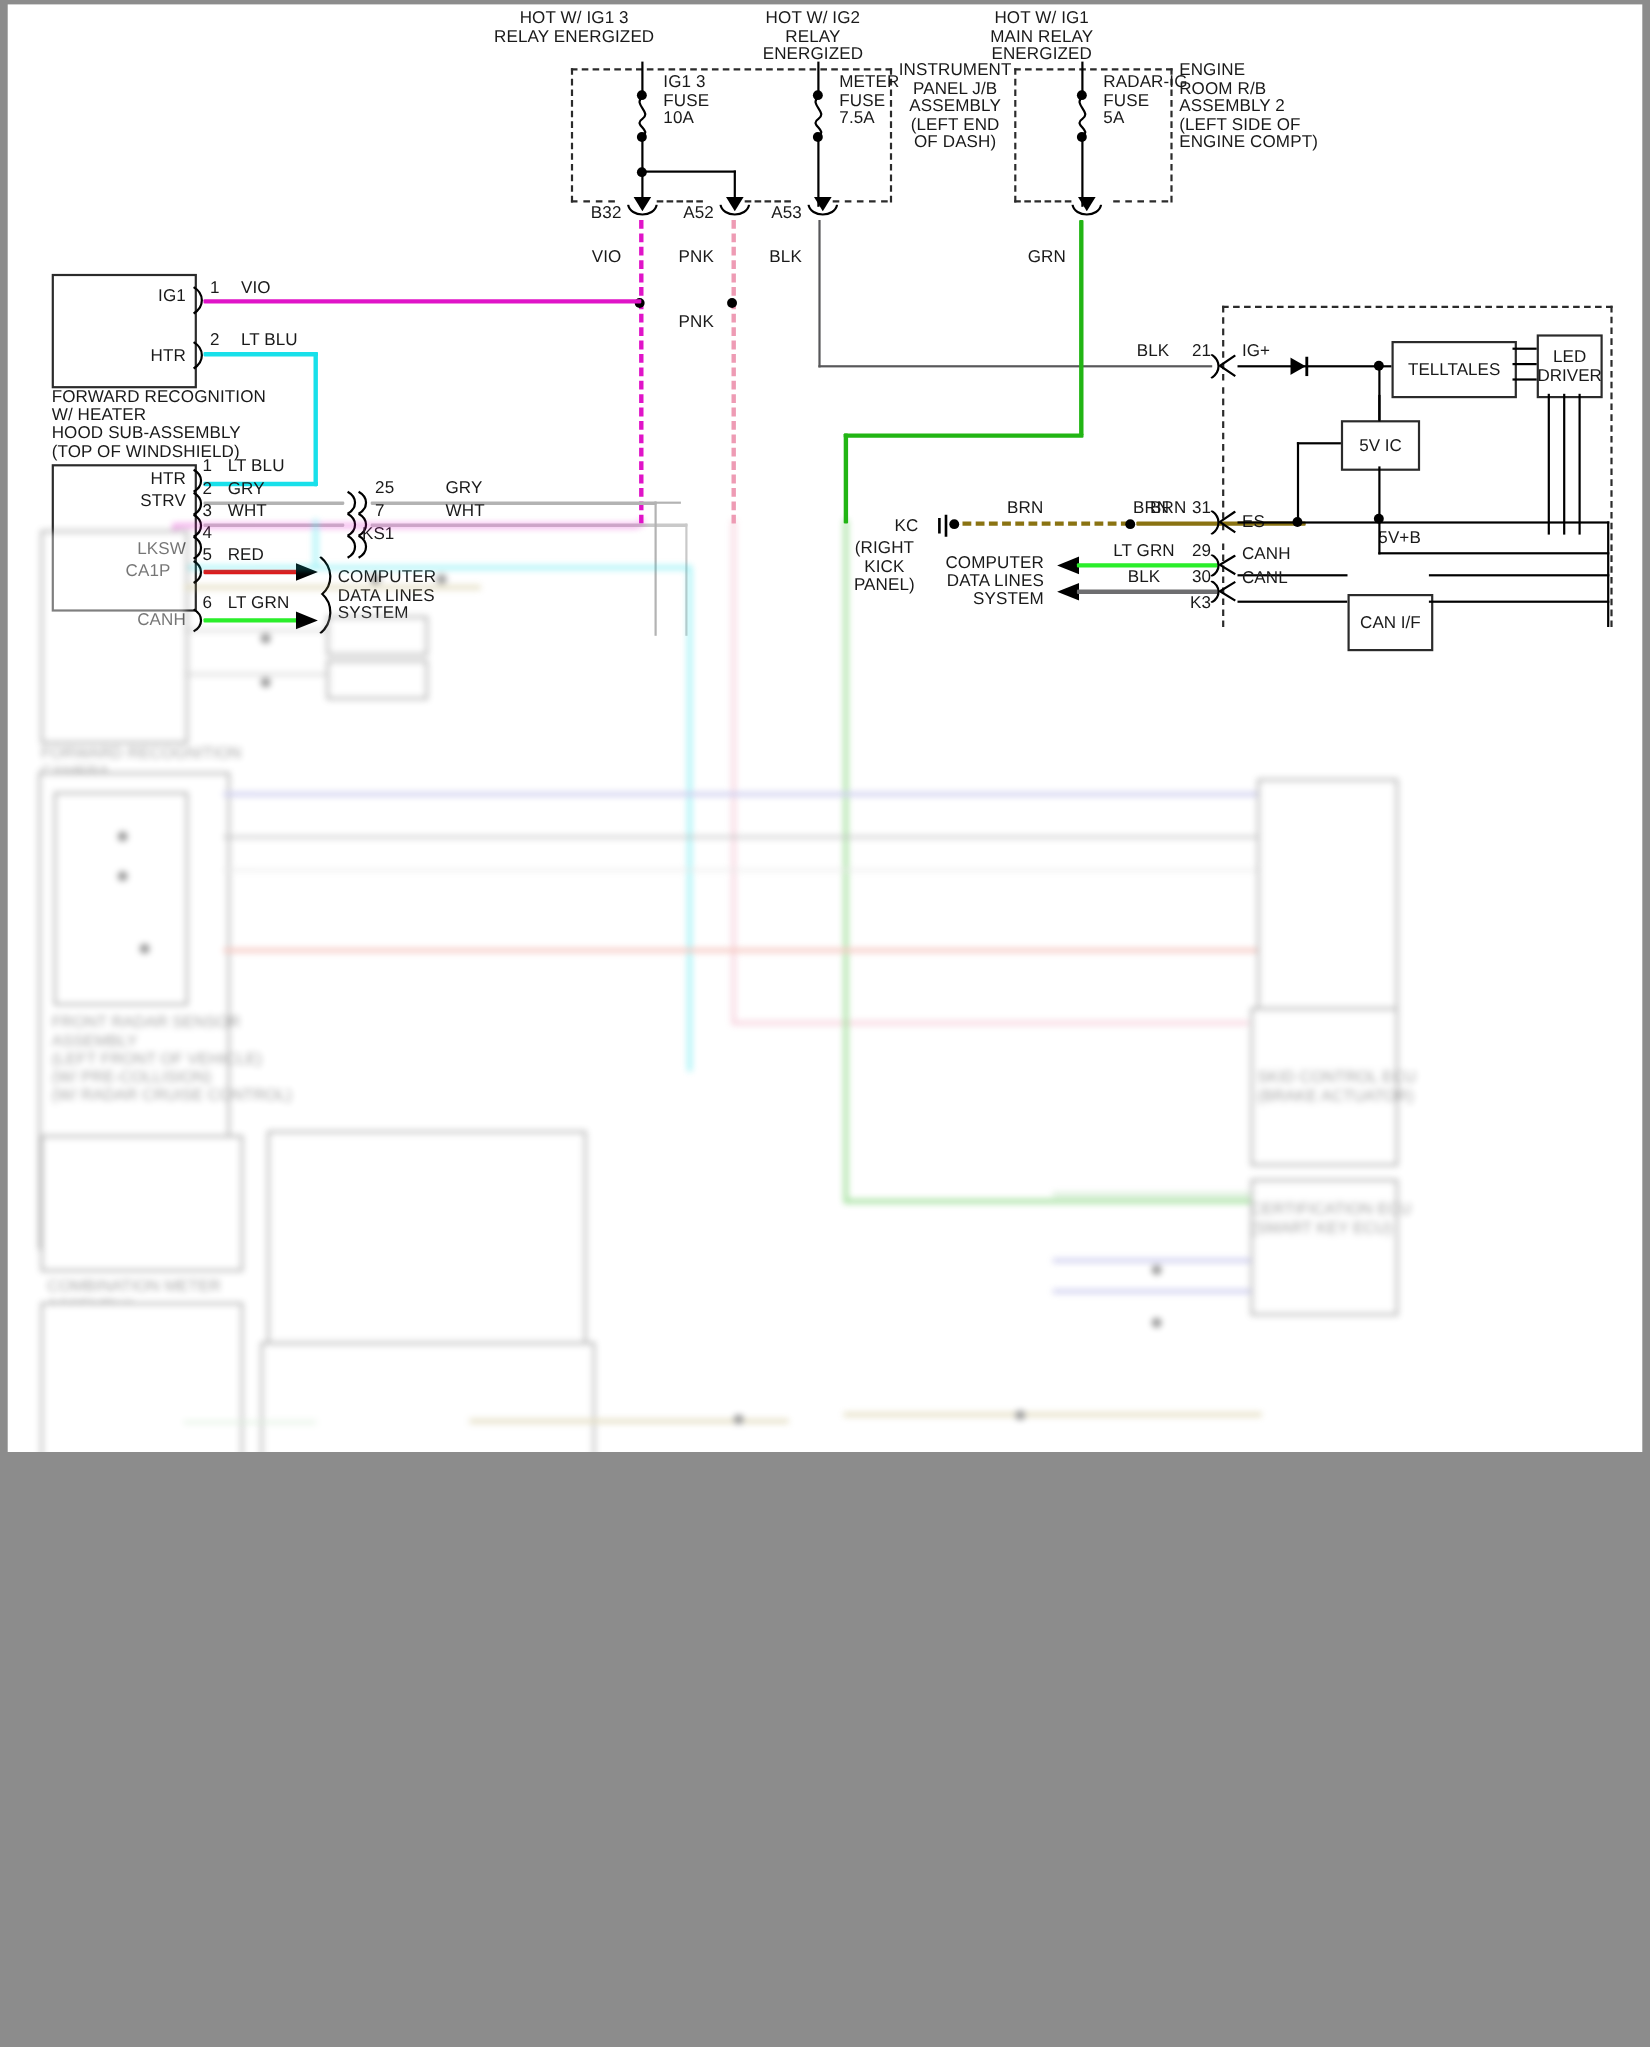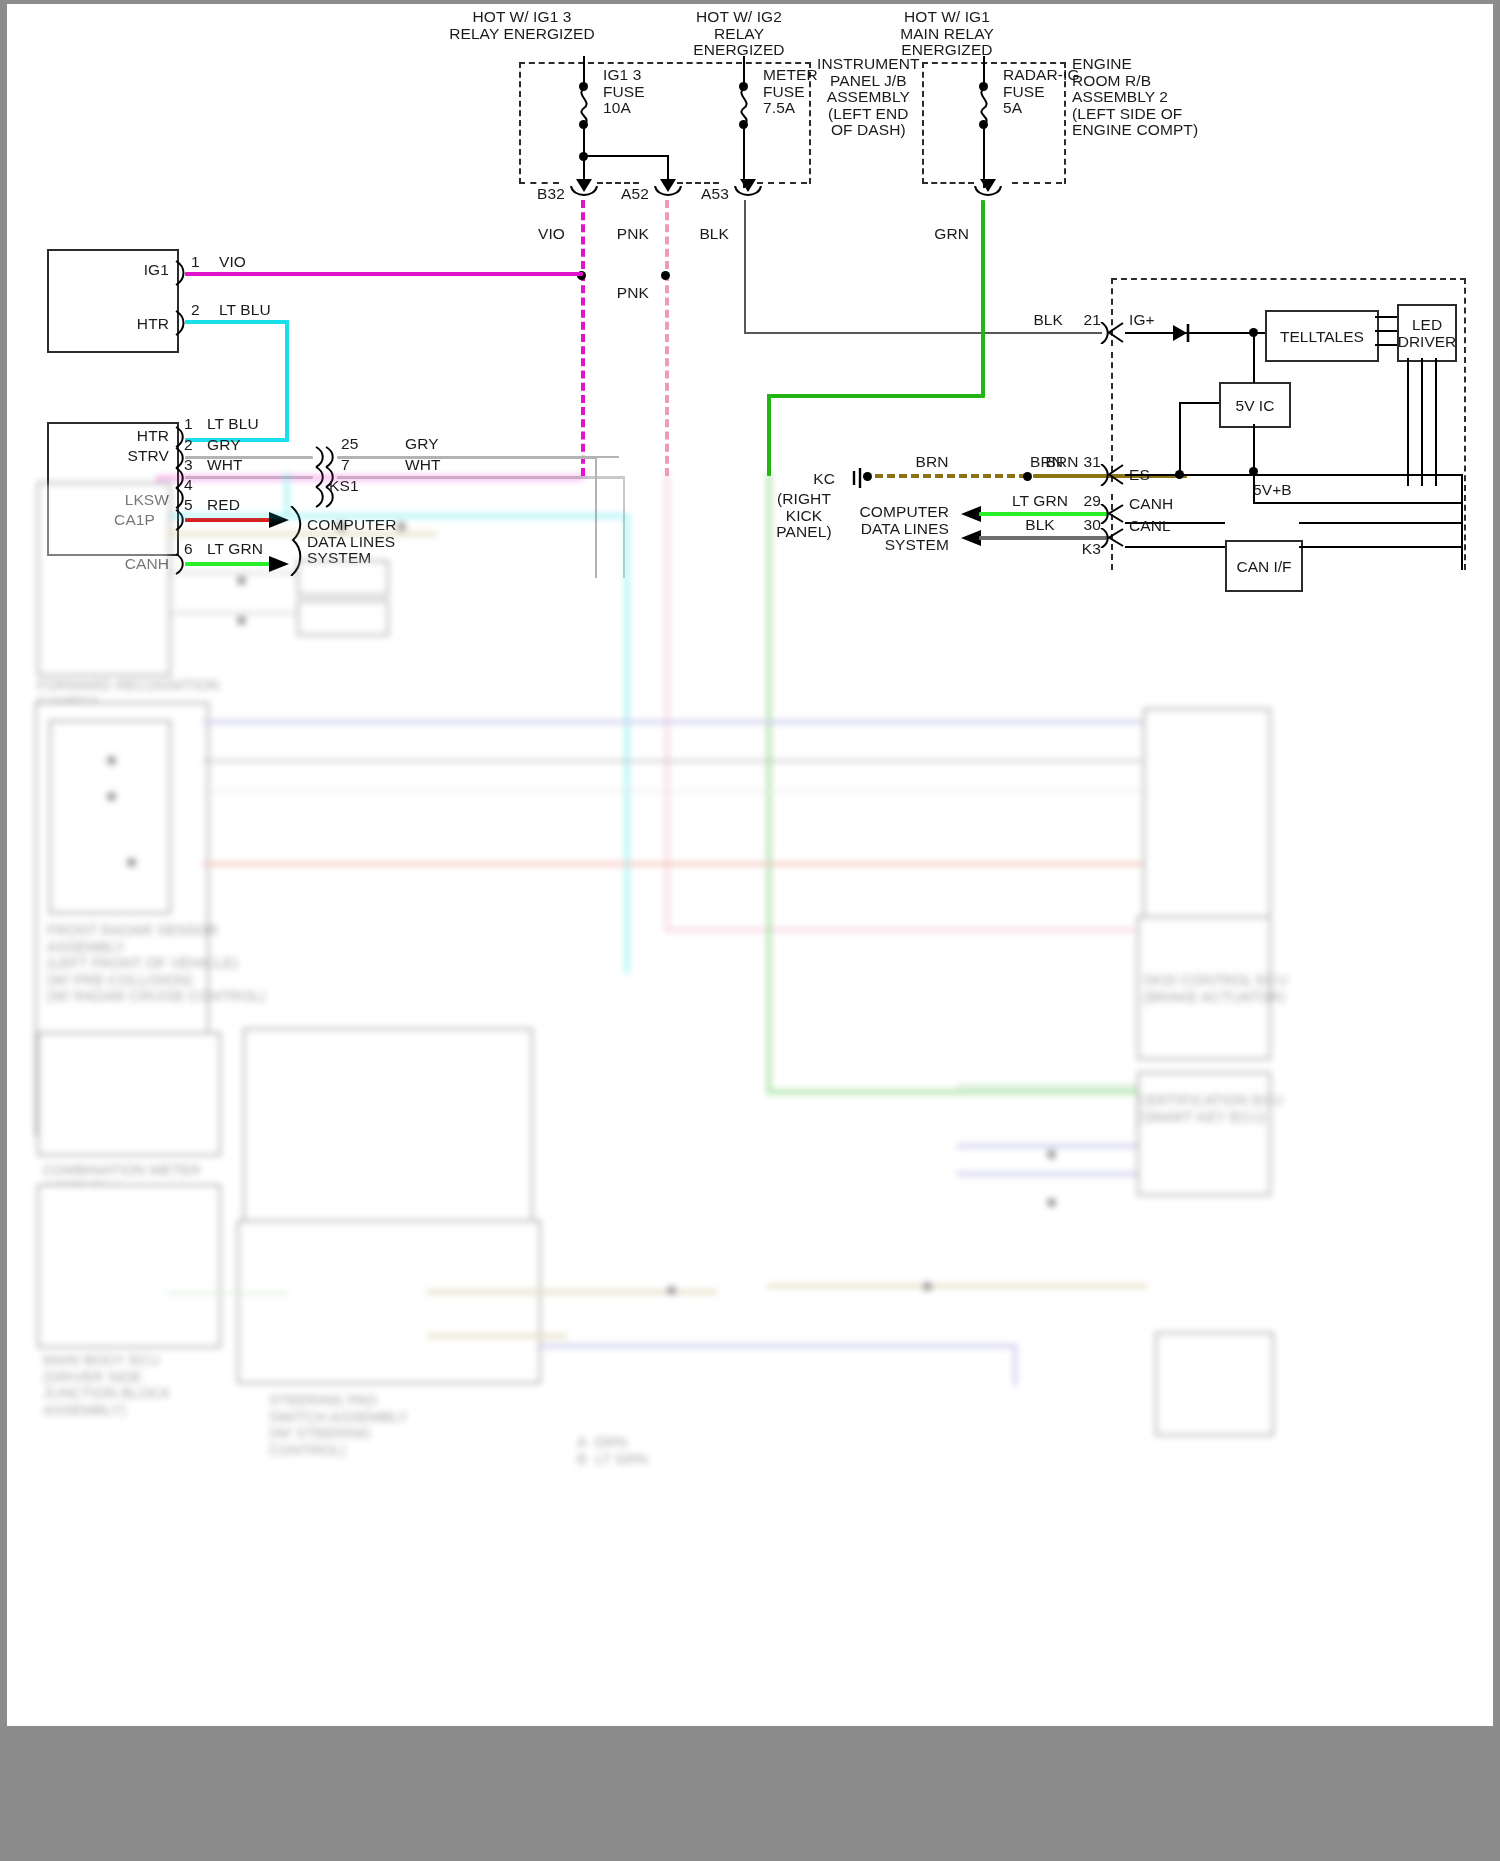--- a/index.html
+++ b/index.html
@@ -1,18 +1,18 @@
 <!DOCTYPE html>
 <html><head>
 <meta charset="utf-8">
 <style>
   html,body{margin:0;padding:0;background:#8a8a8a;}
   body{font-family:"Liberation Sans",sans-serif;}
   #page{position:relative;width:1500px;height:1861px;background:#8c8c8c;overflow:hidden;}
-  #sheet{position:absolute;left:7px;top:4px;width:1486px;height:1722px;background:#ffffff;overflow:hidden;}
+  #sheet{position:absolute;left:7px;top:4px;width:1486px;height:1316px;background:#ffffff;overflow:hidden;}
 
   .t{position:absolute;color:#1a1a1a;font-size:15.5px;line-height:16.5px;white-space:pre;letter-spacing:.1px;}
   .t.sm{font-size:14.5px;}
   .ctr{text-align:center;}
   .rt{text-align:right;}
 
   
   .h{position:absolute;background:#58585a;height:2.2px;}
   .v{position:absolute;background:#58585a;width:2.2px;}
   .hb{position:absolute;background:#000;height:2px;}
@@ -149,20 +149,21 @@
     <div class="t rt" style="left:100px;top:312px;width:62px;">HTR</div>
     <svg style="position:absolute;left:167px;top:305px;" width="14" height="28">
         <path d="M2 2 C 12 8, 12 20, 2 26" stroke="#000" stroke-width="2" fill="none"></path>
       </svg>
     <div class="t" style="left:184px;top:298px;">2</div>
     <div class="t" style="left:212px;top:298px;">LT BLU</div>
     <div class="w hz" style="left:178px;top:316px;width:104px;background:#18e0ea;"></div>
     <div class="w vt" style="left:278px;top:316px;height:122px;background:#18e0ea;"></div>
     <div class="w hz" style="left:178px;top:434px;width:104px;background:#18e0ea;"></div>
 
+    <div class="t" style="left:40px;top:349px;">FORWARD RECOGNITION<br>W/ HEATER<br>HOOD SUB-ASSEMBLY<br>(TOP OF WINDSHIELD)</div>
 
     <div class="box" style="left:40px;top:418px;width:128px;height:130px;"></div>
 
     <div class="t rt" style="left:95px;top:424px;width:67px;">HTR</div>
     <svg style="position:absolute;left:167px;top:421px;" width="14" height="24">
         <path d="M2 2 C 11 7, 11 17, 2 22" stroke="#000" stroke-width="2" fill="none"></path>
       </svg>
     <div class="t" style="left:177px;top:412px;">1</div>
     <div class="t" style="left:200px;top:412px;">LT BLU</div>
 

